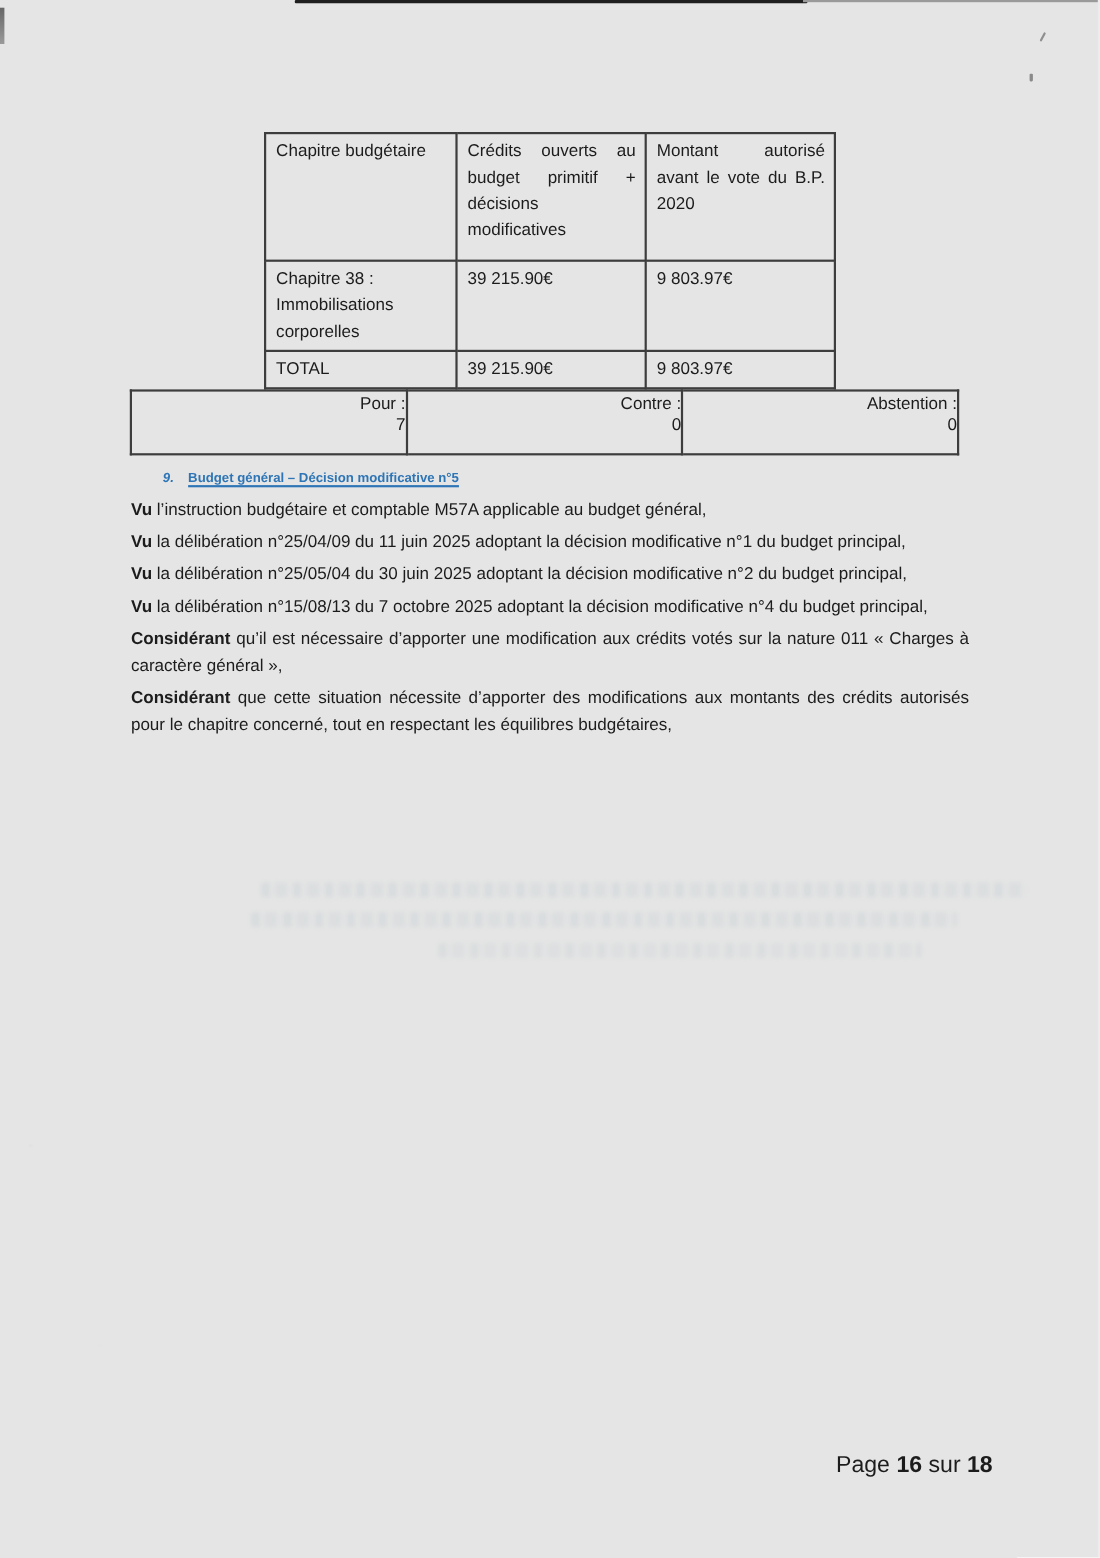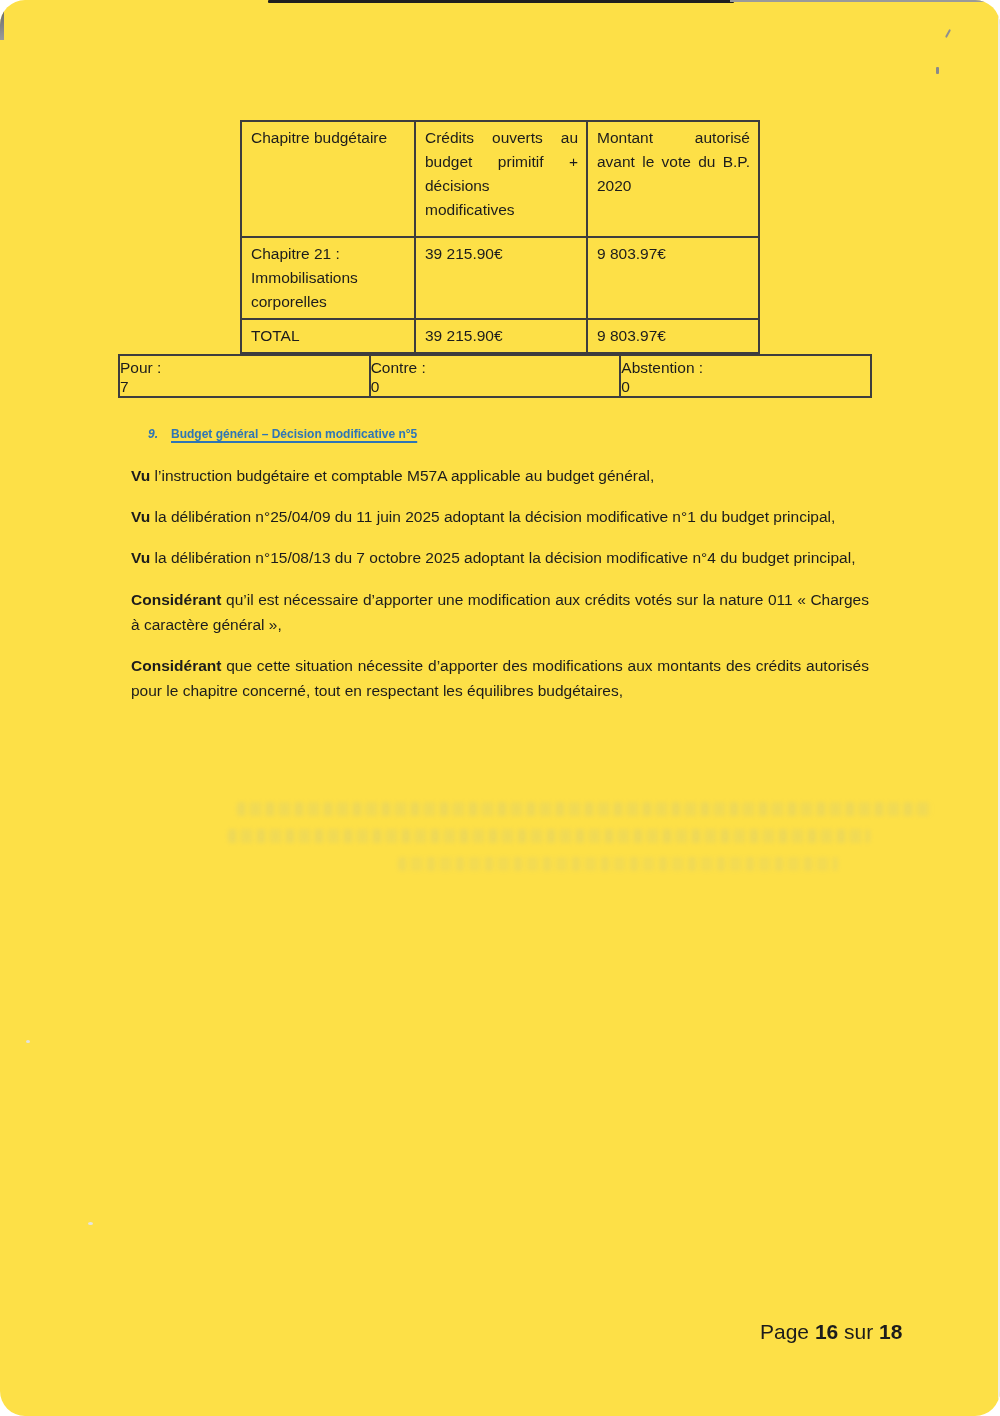--- a/index.html
+++ b/index.html
@@ -1,23 +1,22 @@
 <!DOCTYPE html>
 <html><head>
 <meta charset="utf-8">
 <style>
   html,body { margin:0; padding:0; background:#ffffff; }
   .page {
     position:relative;
     width:1000px; height:1416px;
-    background:#fde047;
+    background:#e5e5e5;
     font-family:"Liberation Sans", sans-serif;
     color:#1c1c1c;
     overflow:hidden;
-    border-radius:25px;
   }
 
   
   .art-top-line   { position:absolute; top:0; left:268px; width:466px; height:3px; background:#1f1f1f; border-radius:1px; }
   .art-top-line2  { position:absolute; top:0; left:730px; width:270px; height:2px; background:#9a9a9a; }
   .art-left-mark  { position:absolute; top:7px; left:0; width:4px; height:33px; background:linear-gradient(#666,#9a9a9a); }
   .art-speck-a    { position:absolute; top:29px; left:947px; width:2px; height:9px; background:#8f8f8f; transform:rotate(28deg); border-radius:1px; }
   .art-speck-b    { position:absolute; top:67px; left:936px; width:3px; height:7px; background:#8a8a8a; border-radius:1px; }
   .art-speck-c    { position:absolute; top:1040px; left:26px; width:4px; height:3px; background:#e2e2e2; border-radius:50%; }
   .art-speck-d    { position:absolute; top:1222px; left:88px; width:5px; height:3px; background:#e4e4e4; border-radius:50%; }
@@ -29,32 +28,32 @@
   table.budget td { border:2px solid #3d3d3d; vertical-align:top;
                     padding:4px 8px 4px 9px; font-size:15.5px; line-height:24px; }
   table.budget tr.hdr td { height:106px; }
   table.budget tr.hdr td:nth-child(2),
   table.budget tr.hdr td:nth-child(3) { text-align:justify; }
   table.budget col.c1 { width:174px; } table.budget col.c2 { width:172px; } table.budget col.c3 { width:172px; }
 
   
   table.vote { position:absolute; left:118px; top:354px; width:754px;
                border-collapse:collapse; table-layout:fixed; }
-  table.vote td { border:2px solid #3d3d3d; text-align:left;
-                  font-size:15.5px; line-height:18.5px; padding:3px 0 0; }
+  table.vote td { border:2px solid #3d3d3d; text-align:right;
+                  font-size:15.5px; line-height:18.5px; padding:3px 0 16px; }
 
   
   .heading { position:absolute; left:148px; top:427px; font-size:12px; font-weight:bold; color:#2e75b6; }
   .heading .num   { font-style:italic; display:inline-block; margin-right:13px; }
   .heading .title { text-decoration:underline; text-decoration-thickness:1.5px; text-underline-offset:3px; }
 
   
   .bodytext { position:absolute; left:115px; top:447px; width:770px;
               font-size:15.5px; line-height:25.2px; }
-  .bodytext p { margin:16px; text-align:justify; }
+  .bodytext p { margin:4px; text-align:justify; }
   .bodytext p.nojust { text-align:left; }
   .bodytext .lead { font-weight:bold; }
 
   
   .ghost { position:absolute; height:14px; border-radius:3px; filter:blur(2px); opacity:.5;
            background:repeating-linear-gradient(90deg,
              rgba(150,172,182,.30) 0 8px,  rgba(150,172,182,.04) 8px 13px,
              rgba(150,172,182,.24) 13px 24px, rgba(150,172,182,.03) 24px 29px); }
   .ghost1 { left:237px; top:802px; width:696px; }
   .ghost2 { left:228px; top:829px; width:642px; }
@@ -85,21 +84,21 @@
         <col class="c3">
       </colgroup>
     <tbody>
       <tr class="hdr">
         <td>Chapitre budgétaire</td>
         <td>Crédits ouverts au budget primitif + décisions modificatives</td>
         <td>Montant autorisé avant le vote du B.P. 2020</td>
       </tr>
 
   <tr>
-    <td>Chapitre 21 : Immobilisations corporelles</td>
+    <td>Chapitre 38 : Immobilisations corporelles</td>
     <td>39 215.90€</td>
     <td>9 803.97€</td>
   </tr>
 
   <tr>
     <td>TOTAL</td>
     <td>39 215.90€</td>
     <td>9 803.97€</td>
   </tr>
 </tbody>
@@ -129,20 +128,21 @@
   <div class="heading">
     <span class="num">9.</span><span class="title">Budget général – Décision modificative n°5</span>
   </div>
 
   <div class="bodytext">
   <p class="nojust"><span class="lead">Vu</span> <span>l’instruction budgétaire et comptable M57A applicable au budget général,</span></p>
 
 
   <p><span class="lead">Vu</span> <span>la délibération n°25/04/09 du 11 juin 2025 adoptant la décision modificative n°1 du budget principal,</span></p>
 
+  <p><span class="lead">Vu</span> <span>la délibération n°25/05/04 du 30 juin 2025 adoptant la décision modificative n°2 du budget principal,</span></p>
 
 
   <p><span class="lead">Vu</span> <span>la délibération n°15/08/13 du 7 octobre 2025 adoptant la décision modificative n°4 du budget principal,</span></p>
 
   <p><span class="lead">Considérant</span> <span>qu’il est nécessaire d’apporter une modification aux crédits votés sur la nature 011 « Charges à caractère général »,</span></p>
 
   <p><span class="lead">Considérant</span> <span>que cette situation nécessite d’apporter des modifications aux montants des crédits autorisés pour le chapitre concerné, tout en respectant les équilibres budgétaires,</span></p>
 </div>
 
   <div class="ghost ghost1"></div>

